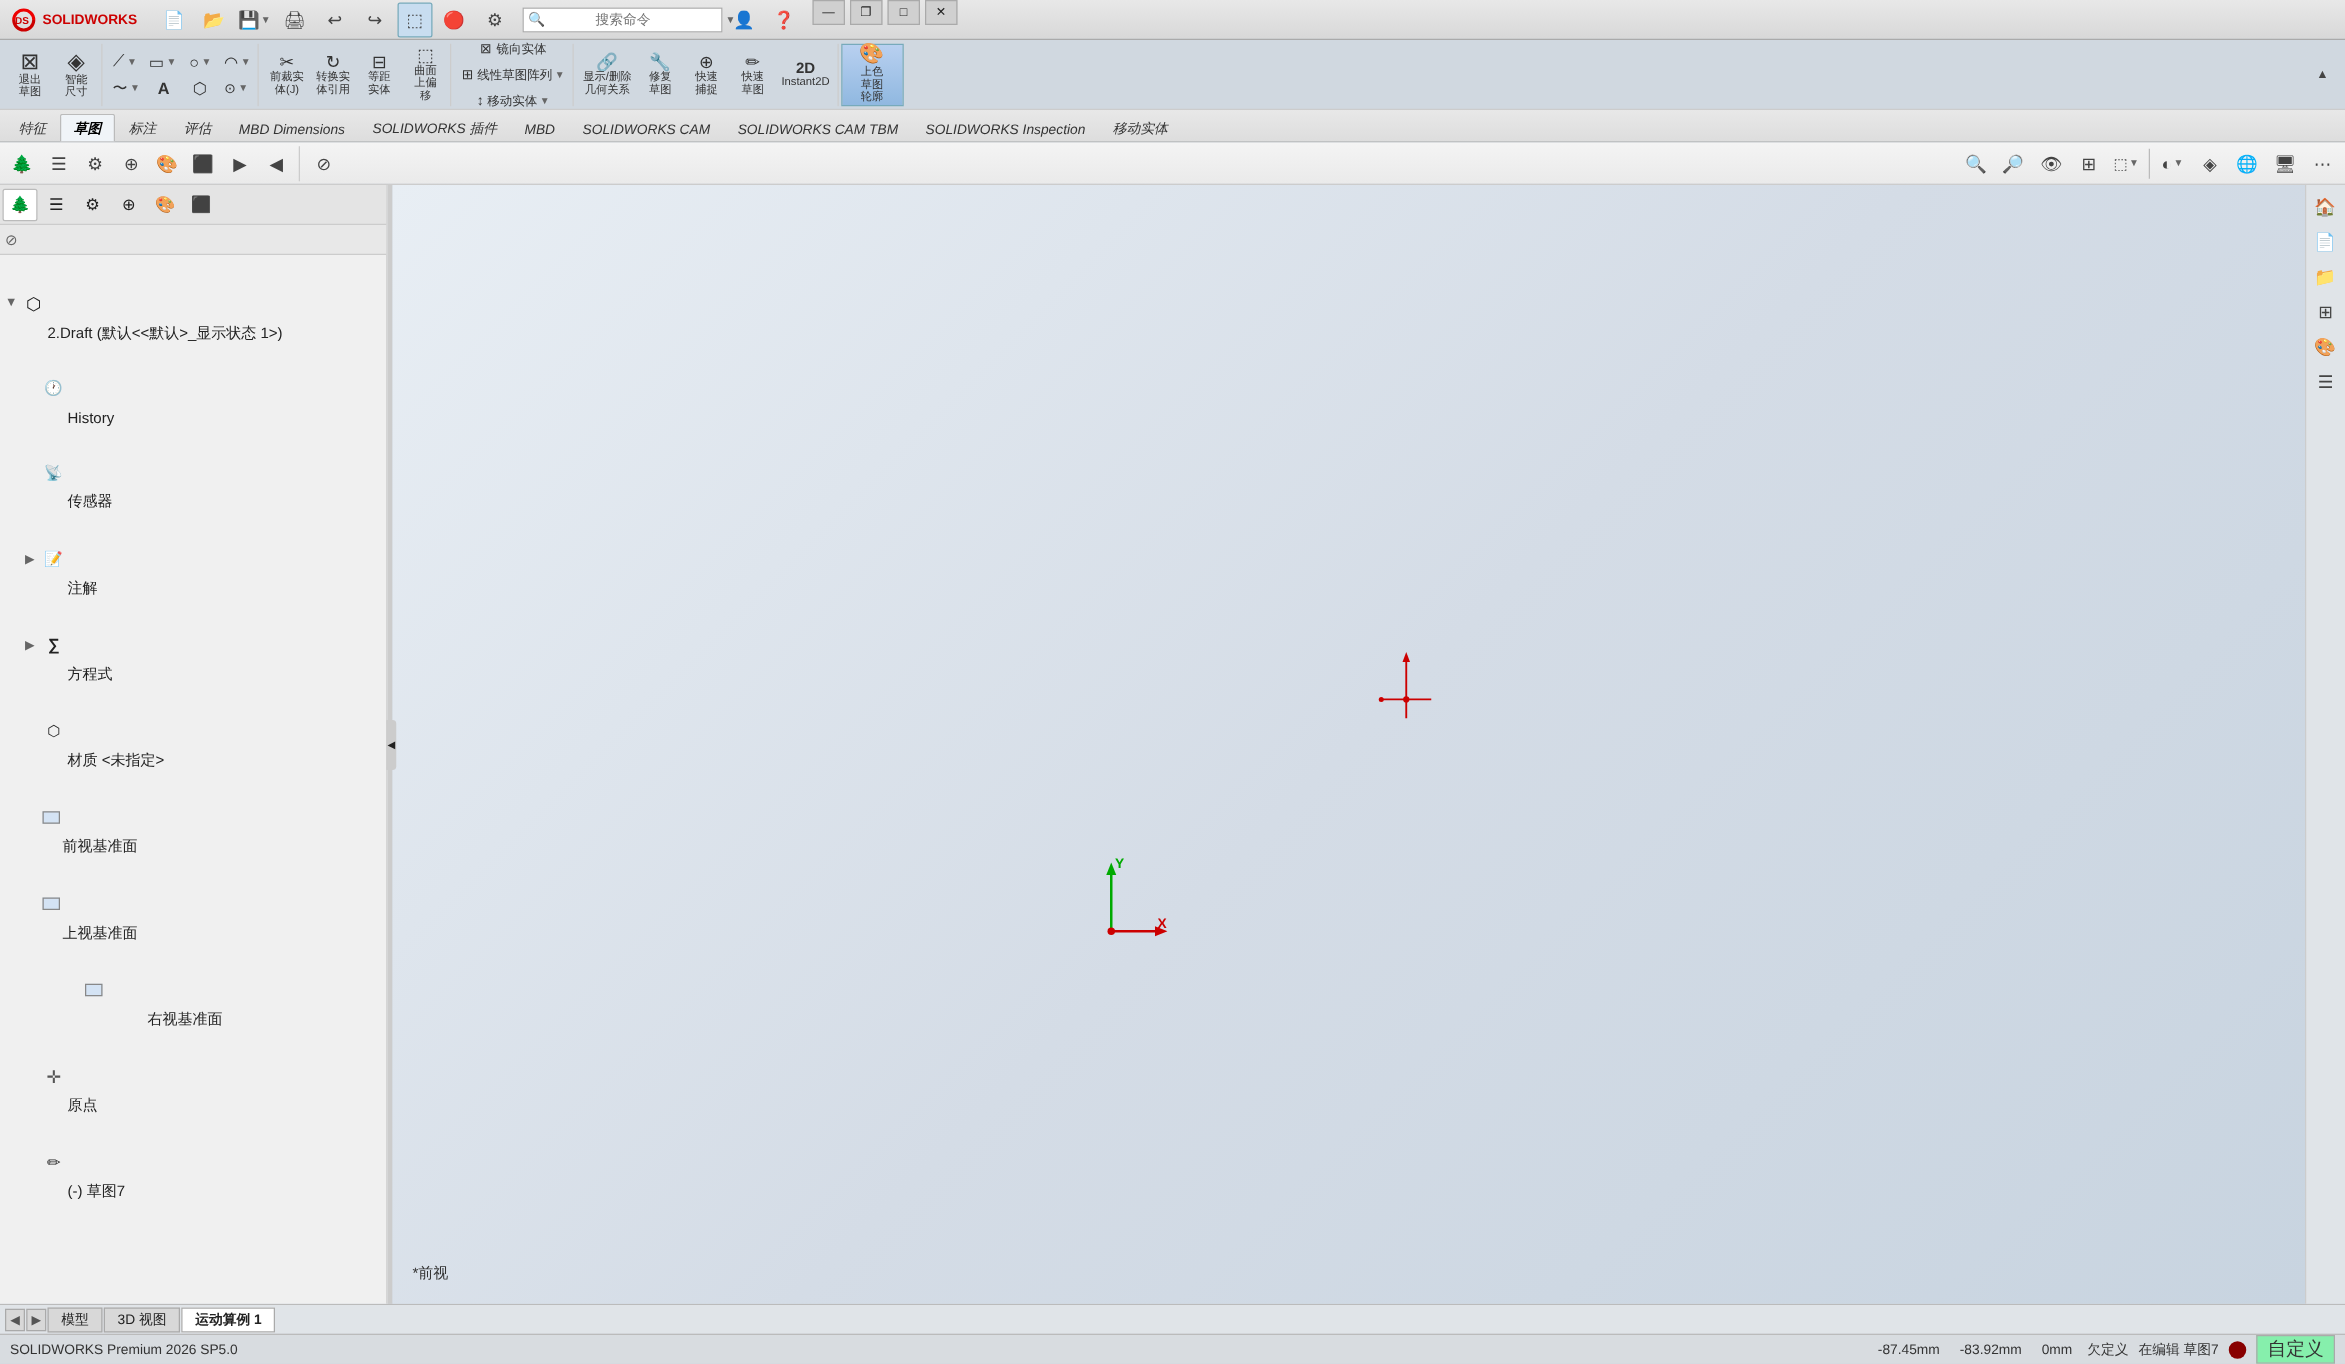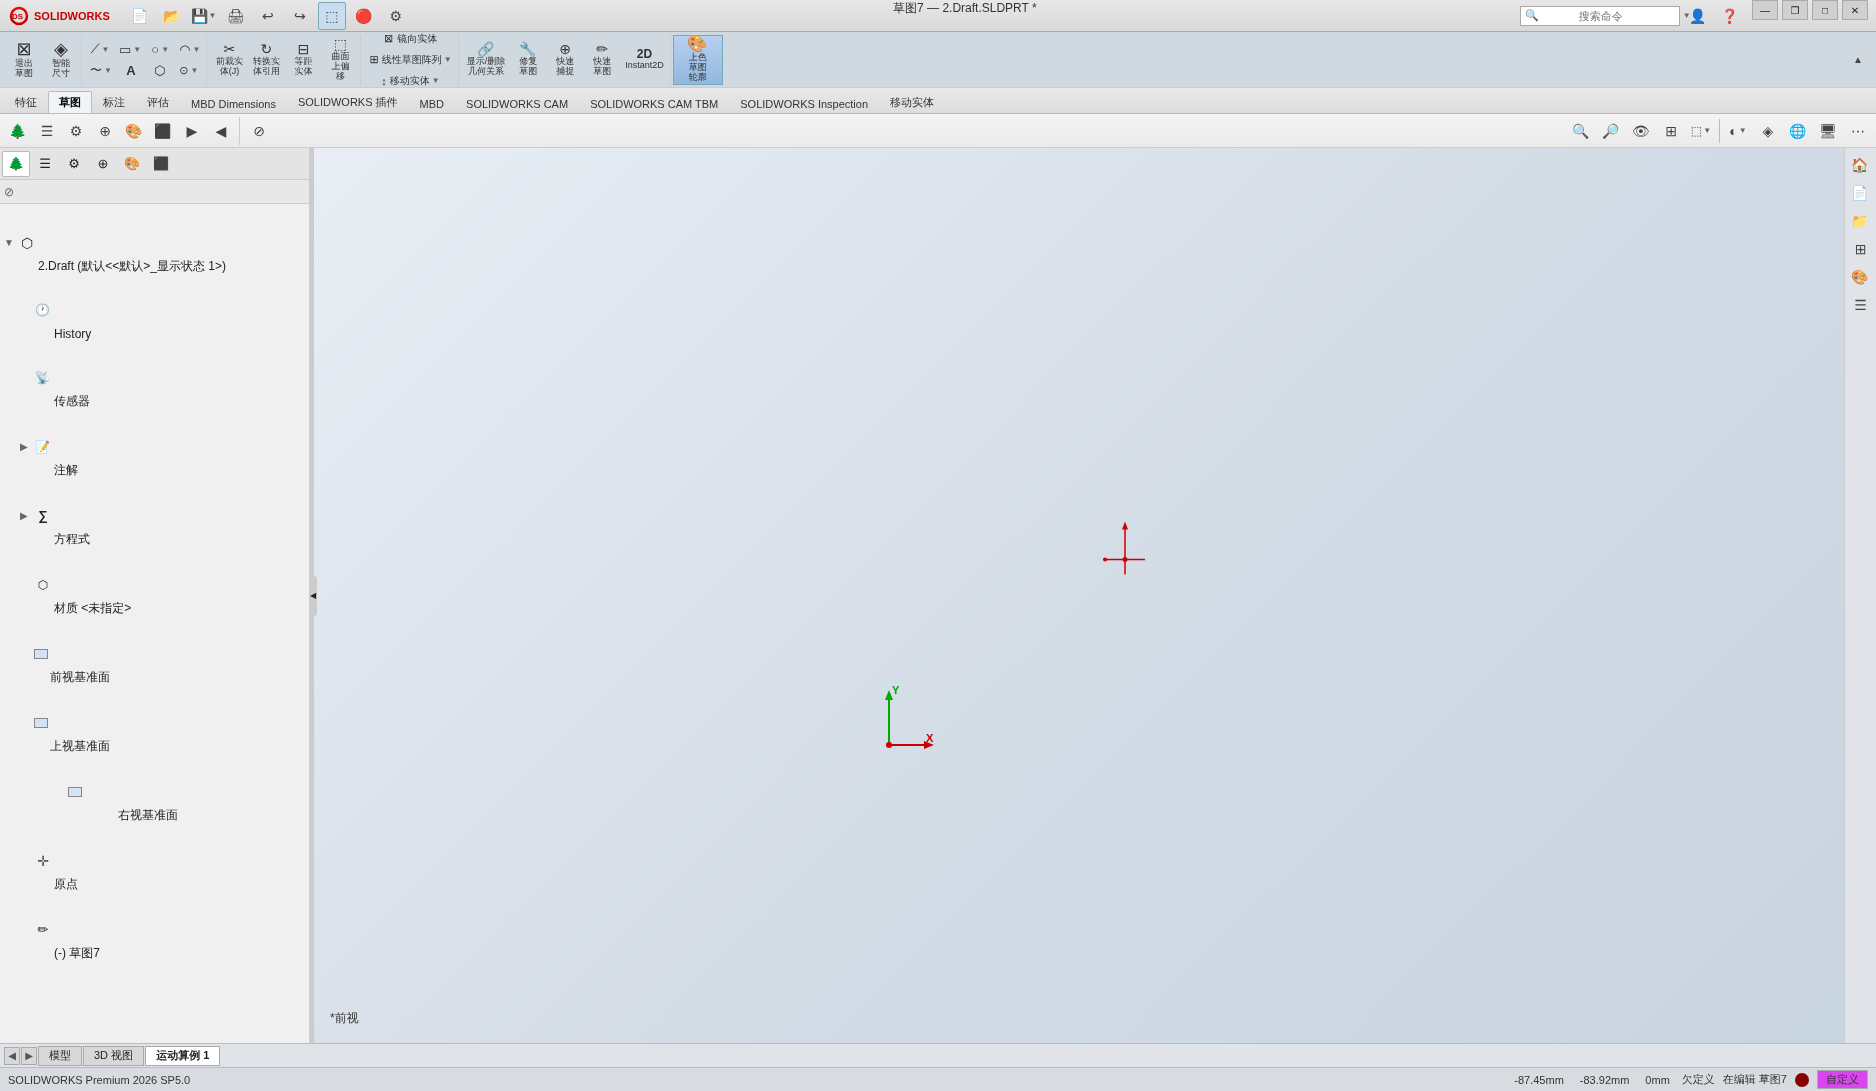--- a/index.html
+++ b/index.html
@@ -140,20 +140,21 @@
     }
     .tab-item {
       padding: 3px 10px;
       font-size: 11px;
       cursor: pointer;
       border: 1px solid transparent;
       border-bottom: none;
       border-radius: 2px 2px 0 0;
       color: #333;
       background: transparent;
+      font-style: italic;
     }
     .tab-item.active {
       background: #f0f4f8;
       border-color: #bbb;
       font-weight: bold;
       color: #000;
     }
 
     
     #second-toolbar {
@@ -383,23 +384,23 @@
       gap: 16px;
     }
     #status-right {
       display: flex;
       align-items: center;
       gap: 8px;
     }
     .status-customize {
       padding: 1px 8px;
       border: 1px solid #aaa;
-      background: #d946ef;
-      cursor: pointer;
-      font-size: 11px;
+      background: #86efac;
+      cursor: pointer;
+      font-size: 15px;
     }
 
     
     #panel-collapse {
       position: absolute;
       right: -8px;
       top: 50%;
       transform: translateY(-50%);
       width: 8px;
       height: 40px;
@@ -442,21 +443,20 @@
       💾<span style="font-size:8px;color:#666;">▼</span>
     </div>
     <div class="tb2-btn" title="打印">🖨</div>
     <div class="tb2-btn" title="撤销">↩</div>
     <div class="tb2-btn" title="重做">↪</div>
     <div class="tb2-btn" style="background:#c8ddf0;border:1px solid #7ab;">⬚</div>
     <div class="tb2-btn red-btn">🔴</div>
     <div class="tb2-btn">⚙</div>
   </div>
 
-  <div id="title-text">草图7 — 2.Draft.SLDPRT *</div>
 
   <div style="display:flex;align-items:center;gap:4px;">
     <div id="search-bar">
       <span style="font-size:11px;">🔍</span>
       <input id="search-input" style="border: none; outline: none; font-size: 11px; width: 100px; margin-left: 36px;" placeholder="搜索命令">
       <span style="font-size:8px;color:#666;">▼</span>
     </div>
     <div class="tb2-btn">👤</div>
     <div class="tb2-btn">❓</div>
   </div>

